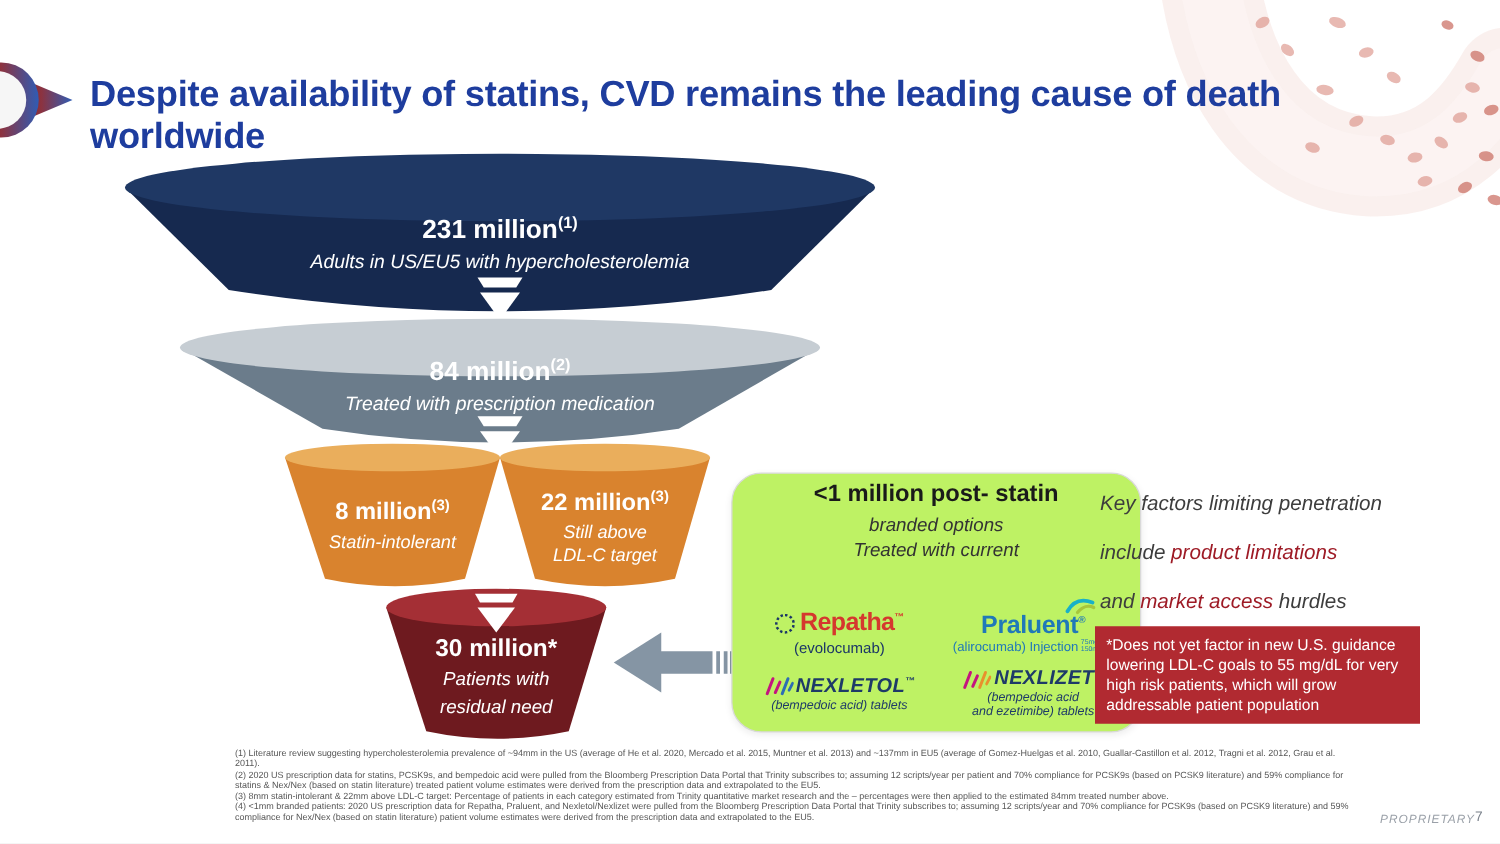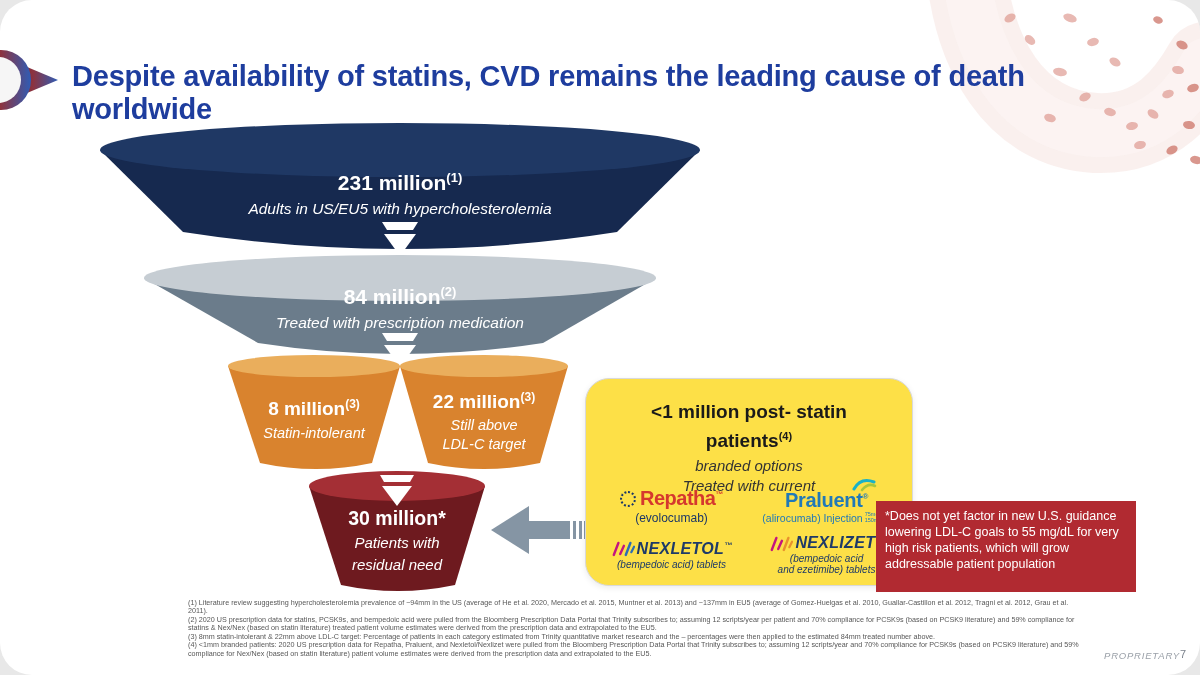--- a/index.html
+++ b/index.html
@@ -1,38 +1,38 @@
 <!DOCTYPE html>
 <html><head>
 <meta charset="utf-8">
 <style>
   * { margin:0; padding:0; box-sizing:border-box; }
   html,body { background:#e8e8e8; }
   .slide {
     position:relative; width:1200px; height:675px; background:#ffffff;
-    overflow:hidden; font-family:"Liberation Sans", sans-serif;border-radius:32px;
+    overflow:hidden; font-family:"Liberation Sans", sans-serif;
   }
   
   .title {
     position:absolute; left:72px; top:60px; width:1000px;
     font-size:29px; font-weight:600; color:#1e3d9e; letter-spacing:-0.2px;
   }
   
   .eye-logo { position:absolute; left:0; top:46px; }
   .artery { position:absolute; right:0; top:0; }
   
   .funnel { position:absolute; left:88px; top:118px; }
   .funnel text { font-family:"Liberation Sans", sans-serif; }
   .fnum { font-weight:bold; fill:#ffffff; }
   .flbl { font-style:italic; fill:#ffffff; }
   
   .branded-box {
     position:absolute; left:585px; top:378px; width:328px; height:208px;
-    background:#fde047; border:1.5px solid #d9d9d9; border-radius:24px;
-    box-shadow:0 2px 6px rgba(0,0,0,0.08); text-align:center; padding-top:20px;
+    background:#bef264; border:1.5px solid #d9d9d9; border-radius:24px;
+    box-shadow:0 2px 6px rgba(0,0,0,0.08); text-align:center; padding-top:4px;
   }
   .bb-head { font-size:19px; font-weight:700; color:#1a1a1a; line-height:25px; }
   .bb-head sup { font-size:11px; }
   .bb-sub { font-size:15px; font-style:italic; color:#333; line-height:20px; margin-top:3px; }
   .brand-grid {
     position:absolute; left:8px; right:8px; top:103px; bottom:6px;
     display:grid; grid-template-columns:1fr 1fr; grid-template-rows:1fr 1fr;
     align-items:center; justify-items:center;
   }
   .brand { text-align:center; position:relative; }
@@ -52,21 +52,21 @@
   .big-arrow { position:absolute; left:488px; top:498px; }
   
   .key-factors { position:absolute; left:880px; top:394px; width:270px;
     font-size:16.5px; font-style:italic; color:#3d3d3d; }
   .key-factors .kf-line { margin-bottom:20px; white-space:nowrap; }
   .kf-red { color:#9e1b26; }
   
   .guidance-note {
     position:absolute; left:876px; top:501px; width:260px;
     background:#b12a31; color:#ffffff; font-size:12.5px; line-height:16px;
-    padding:7px 9px 20px 9px;
+    padding:7px 9px 7px 9px;
   }
   
   .footnotes { position:absolute; left:188px; top:599px; width:897px;
     font-size:7.2px; line-height:1.18; color:#575757; }
   .footnotes p { margin:0; }
   
   .company-logo { position:absolute; left:16px; top:630px; display:flex; align-items:center; }
   .logo-divider { width:1px; height:38px; background:#c9c9c9; margin:0 8px 0 6px; }
   .logo-text { color:#1c3e90; font-weight:bold; font-size:16.5px; line-height:17px; letter-spacing:-0.3px; }
   
@@ -173,21 +173,20 @@
     <polygon points="3,32 41,8 41,56" fill="#8595a4"></polygon>
     <rect x="40" y="23" width="42" height="18" fill="#8595a4"></rect>
     <rect x="85" y="23" width="3" height="18" fill="#8595a4"></rect>
     <rect x="91" y="23" width="3" height="18" fill="#8595a4"></rect>
     <rect x="96" y="23" width="3" height="18" fill="#8595a4"></rect>
   </svg>
 
   <div class="branded-box">
     <div class="bb-head">
       <div>&lt;1 million post- statin</div>
-      <div><span>patients</span><sup>(4)</sup></div>
     </div>
     <div class="bb-sub">
       <div>branded options</div>
       <div>Treated with current</div>
     </div>
     <div class="brand-grid">
 
       <div class="brand">
         <div class="repatha-row">
           <span class="repatha-icon"></span>
@@ -232,20 +231,25 @@
           <span class="nex-name"><span>NEXLIZET</span><span class="tm">™</span></span>
         </div>
         <div class="nex-sub">
           <div>(bempedoic acid</div>
           <div>and ezetimibe) tablets</div>
         </div>
       </div>
     </div>
   </div>
 
+  <div class="key-factors">
+    <div class="kf-line">Key factors limiting penetration</div>
+    <div class="kf-line"><span>include </span><span class="kf-red">product limitations</span></div>
+    <div class="kf-line"><span>and </span><span class="kf-red">market access</span><span> hurdles</span></div>
+  </div>
 
   <div class="guidance-note">*Does not yet factor in new U.S. guidance lowering LDL-C goals to 55 mg/dL for very high risk patients, which will grow addressable patient population</div>
 
   <div class="footnotes">
     <p>(1) Literature review suggesting hypercholesterolemia prevalence of ~94mm in the US (average of He et al. 2020, Mercado et al. 2015, Muntner et al. 2013) and ~137mm in EU5 (average of Gomez-Huelgas et al. 2010, Guallar-Castillon et al. 2012, Tragni et al. 2012, Grau et al. 2011).</p>
     <p>(2) 2020 US prescription data for statins, PCSK9s, and bempedoic acid were pulled from the Bloomberg Prescription Data Portal that Trinity subscribes to; assuming 12 scripts/year per patient and 70% compliance for PCSK9s (based on PCSK9 literature) and 59% compliance for statins &amp; Nex/Nex (based on statin literature) treated patient volume estimates were derived from the prescription data and extrapolated to the EU5.</p>
     <p>(3) 8mm statin-intolerant &amp; 22mm above LDL-C target: Percentage of patients in each category estimated from Trinity quantitative market research and the – percentages were then applied to the estimated 84mm treated number above.</p>
     <p>(4) &lt;1mm branded patients: 2020 US prescription data for Repatha, Praluent, and Nexletol/Nexlizet were pulled from the Bloomberg Prescription Data Portal that Trinity subscribes to; assuming 12 scripts/year and 70% compliance for PCSK9s (based on PCSK9 literature) and 59% compliance for Nex/Nex (based on statin literature) patient volume estimates were derived from the prescription data and extrapolated to the EU5.</p>
   </div>
 

